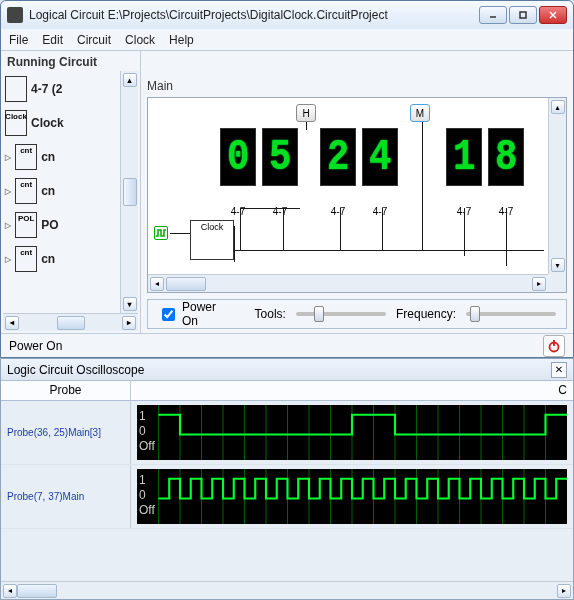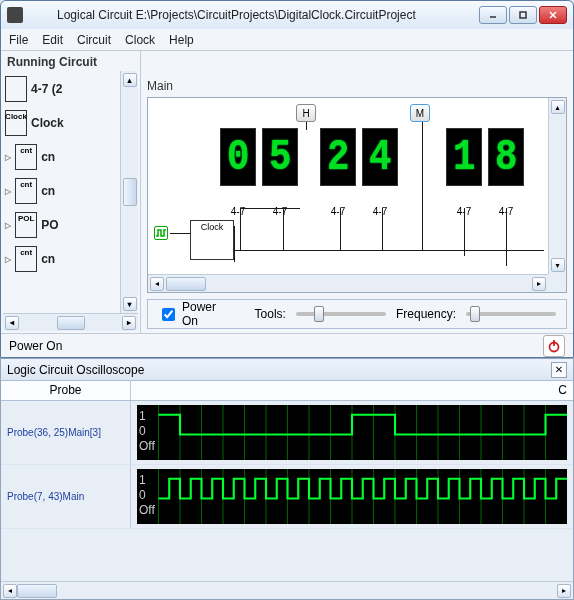--- a/index.html
+++ b/index.html
@@ -9,21 +9,21 @@
     background: linear-gradient(to bottom, #e8f0fa, #d8e4f2);
     border: 1px solid #5a7aa0; border-radius: 6px 6px 0 0;
     display: flex; flex-direction: column;
   }
   .titlebar {
     height: 28px; display: flex; align-items: center; padding: 0 6px;
     background: linear-gradient(to bottom, #f5faff, #dde9f7);
     border-radius: 6px 6px 0 0;
   }
   .titlebar .icon { width: 16px; height: 16px; background: #444; margin-right: 6px; border-radius: 2px; }
-  .titlebar .title { flex: 1; color: #222; margin-left: 28px; }
+  .titlebar .title { flex: 1; color: #222; }
   .winbtns { display: flex; gap: 2px; }
   .winbtn { width: 28px; height: 18px; border: 1px solid #7a94b8; border-radius: 3px; background: linear-gradient(#f5faff,#d0e0f0); display:flex;align-items:center;justify-content:center;}
   .winbtn.close { background: linear-gradient(#f08080,#d03030); border-color:#a02020; color:#fff;}
   .winbtn svg { width:10px; height:10px; }
   .menubar { height: 22px; background: #f2f6fb; display:flex; align-items:center; padding:0 8px; gap:14px; border-bottom:1px solid #c0ccd8;}
   .menuitem { color:#222; }
   .client { flex:1; display:flex; background:#f2f6fb; min-height:0;}
   .sidebar { width:140px; border-right:1px solid #c0ccd8; display:flex; flex-direction:column; padding:2px;font-weight:bold;}
   .sidebar-title { padding:2px 4px; color:#333;}
   .side-body { flex:1; display:flex; min-height:0; }
@@ -308,21 +308,21 @@
                 <line x1="320" y1="0" x2="320" y2="56"></line>
                 <line x1="340" y1="0" x2="340" y2="56"></line>
                 <line x1="360" y1="0" x2="360" y2="56"></line>
                 <line x1="380" y1="0" x2="380" y2="56"></line>
             </g>
             <path d="M20 10 L40 10 L40 30 L200 30 L200 10 L240 10 L240 30 L380 30 L380 10 L400 10" fill="none" stroke="#00ff30" stroke-width="2"></path>
           </svg>
         </div>
       </div>
       <div class="osc-row">
-        <div class="plabel">Probe(7, 43)Main</div>
+        <div class="plabel">Probe(7, 37)Main</div>
         <div class="wave">
           <div class="wave-scale"><span>1</span><br><span>0</span><br><span>Off</span></div>
           <svg viewBox="0 0 400 56" preserveAspectRatio="none">
             <g stroke="#006000" stroke-width="1">
               <line x1="20" y1="0" x2="20" y2="56"></line>
                 <line x1="40" y1="0" x2="40" y2="56"></line>
                 <line x1="60" y1="0" x2="60" y2="56"></line>
                 <line x1="80" y1="0" x2="80" y2="56"></line>
                 <line x1="100" y1="0" x2="100" y2="56"></line>
                 <line x1="120" y1="0" x2="120" y2="56"></line>

